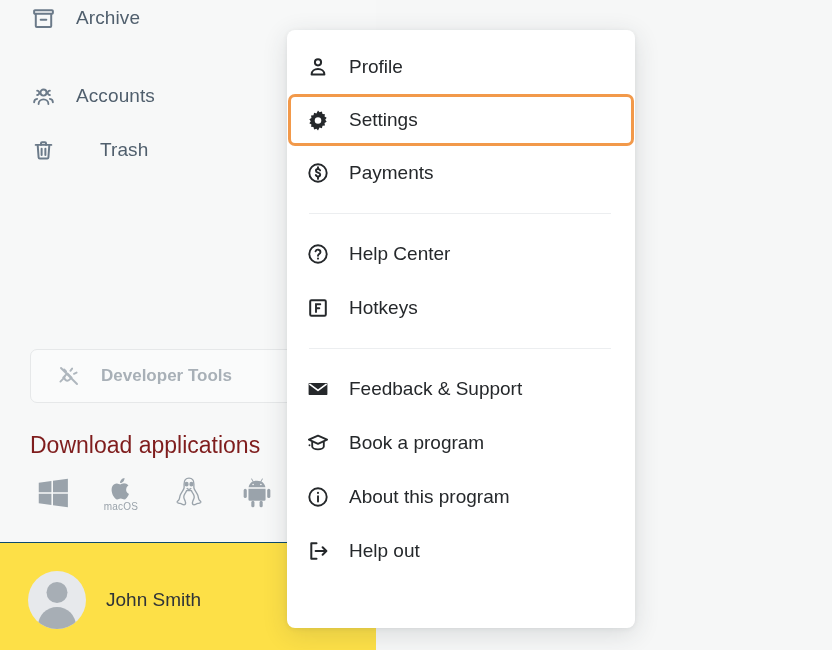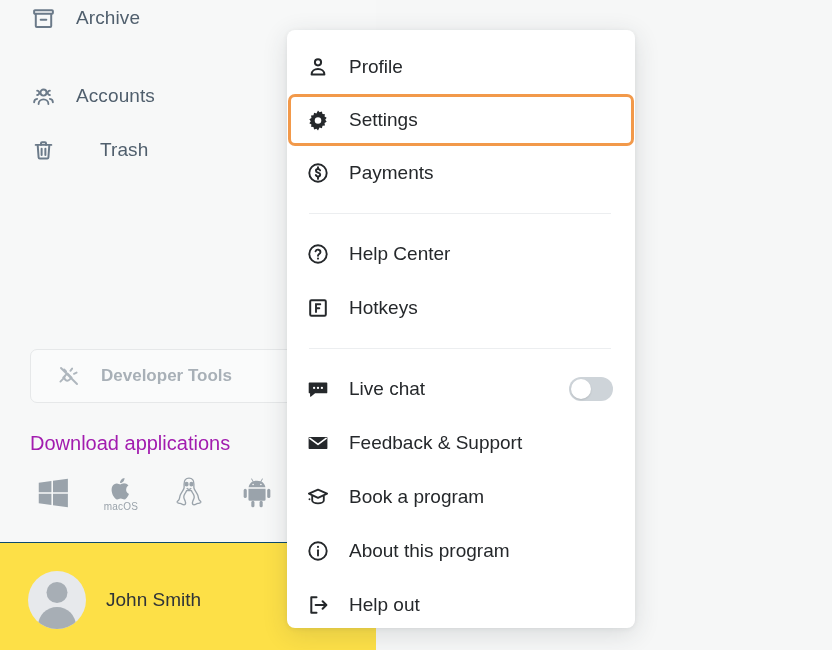--- a/index.html
+++ b/index.html
@@ -114,22 +114,22 @@
     font-weight: bold;
     color: #a8b0b7;
     white-space: nowrap;
   }
 
   
   .dl-title {
     position: absolute;
     left: 30px;
     top: 432px;
-    font-size: 20px;
-    color: #a21caf;
+    font-size: 23px;
+    color: #7f1d1d;
     white-space: nowrap;
   }
   .dl-icons {
     position: absolute;
     left: 30px;
     top: 470px;
     display: flex;
     align-items: center;
     gap: 22px;
     color: #9aa3ab;
@@ -446,34 +446,20 @@
         <svg width="24" height="24" viewBox="0 0 24 24" fill="none" stroke="currentColor" stroke-width="2">
           <rect x="4.2" y="4.2" width="15.6" height="15.6" rx="1.3"></rect>
           <path d="M10 16V8.3h4.3M10 12.2h3.3" stroke-width="1.9" stroke-linecap="round"></path>
         </svg>
       </span>
       <span class="mi-label">Hotkeys</span>
     </div>
 
     <div class="menu-divider"></div>
 
-    <div class="menu-item">
-      <span class="mi-icon">
-        <svg width="24" height="24" viewBox="0 0 24 24" fill="currentColor">
-          <path d="M3.6 5.4h16.8a.9.9 0 0 1 .9.9v9.1a.9.9 0 0 1-.9.9H9.1l-4.3 3.4a.45.45 0 0 1-.73-.35v-3.05H3.6a.9.9 0 0 1-.9-.9V6.3a.9.9 0 0 1 .9-.9z"></path>
-          <circle cx="8.1" cy="10.9" r="1.15" fill="#ffffff"></circle>
-          <circle cx="12" cy="10.9" r="1.15" fill="#ffffff"></circle>
-          <circle cx="15.9" cy="10.9" r="1.15" fill="#ffffff"></circle>
-        </svg>
-      </span>
-      <span class="mi-label">Live chat</span>
-      <span class="toggle">
-        <span class="knob"></span>
-      </span>
-    </div>
 
     <div class="menu-item">
       <span class="mi-icon">
         <svg width="24" height="24" viewBox="0 0 24 24" fill="currentColor">
           <path d="M3.3 6.1h17.4a.7.7 0 0 1 .7.7v10.4a.7.7 0 0 1-.7.7H3.3a.7.7 0 0 1-.7-.7V6.8a.7.7 0 0 1 .7-.7z"></path>
           <path d="M3.9 7.4l8.1 6 8.1-6" fill="none" stroke="#ffffff" stroke-width="1.7" stroke-linecap="round" stroke-linejoin="round"></path>
         </svg>
       </span>
       <span class="mi-label">Feedback &amp; Support</span>
     </div>

